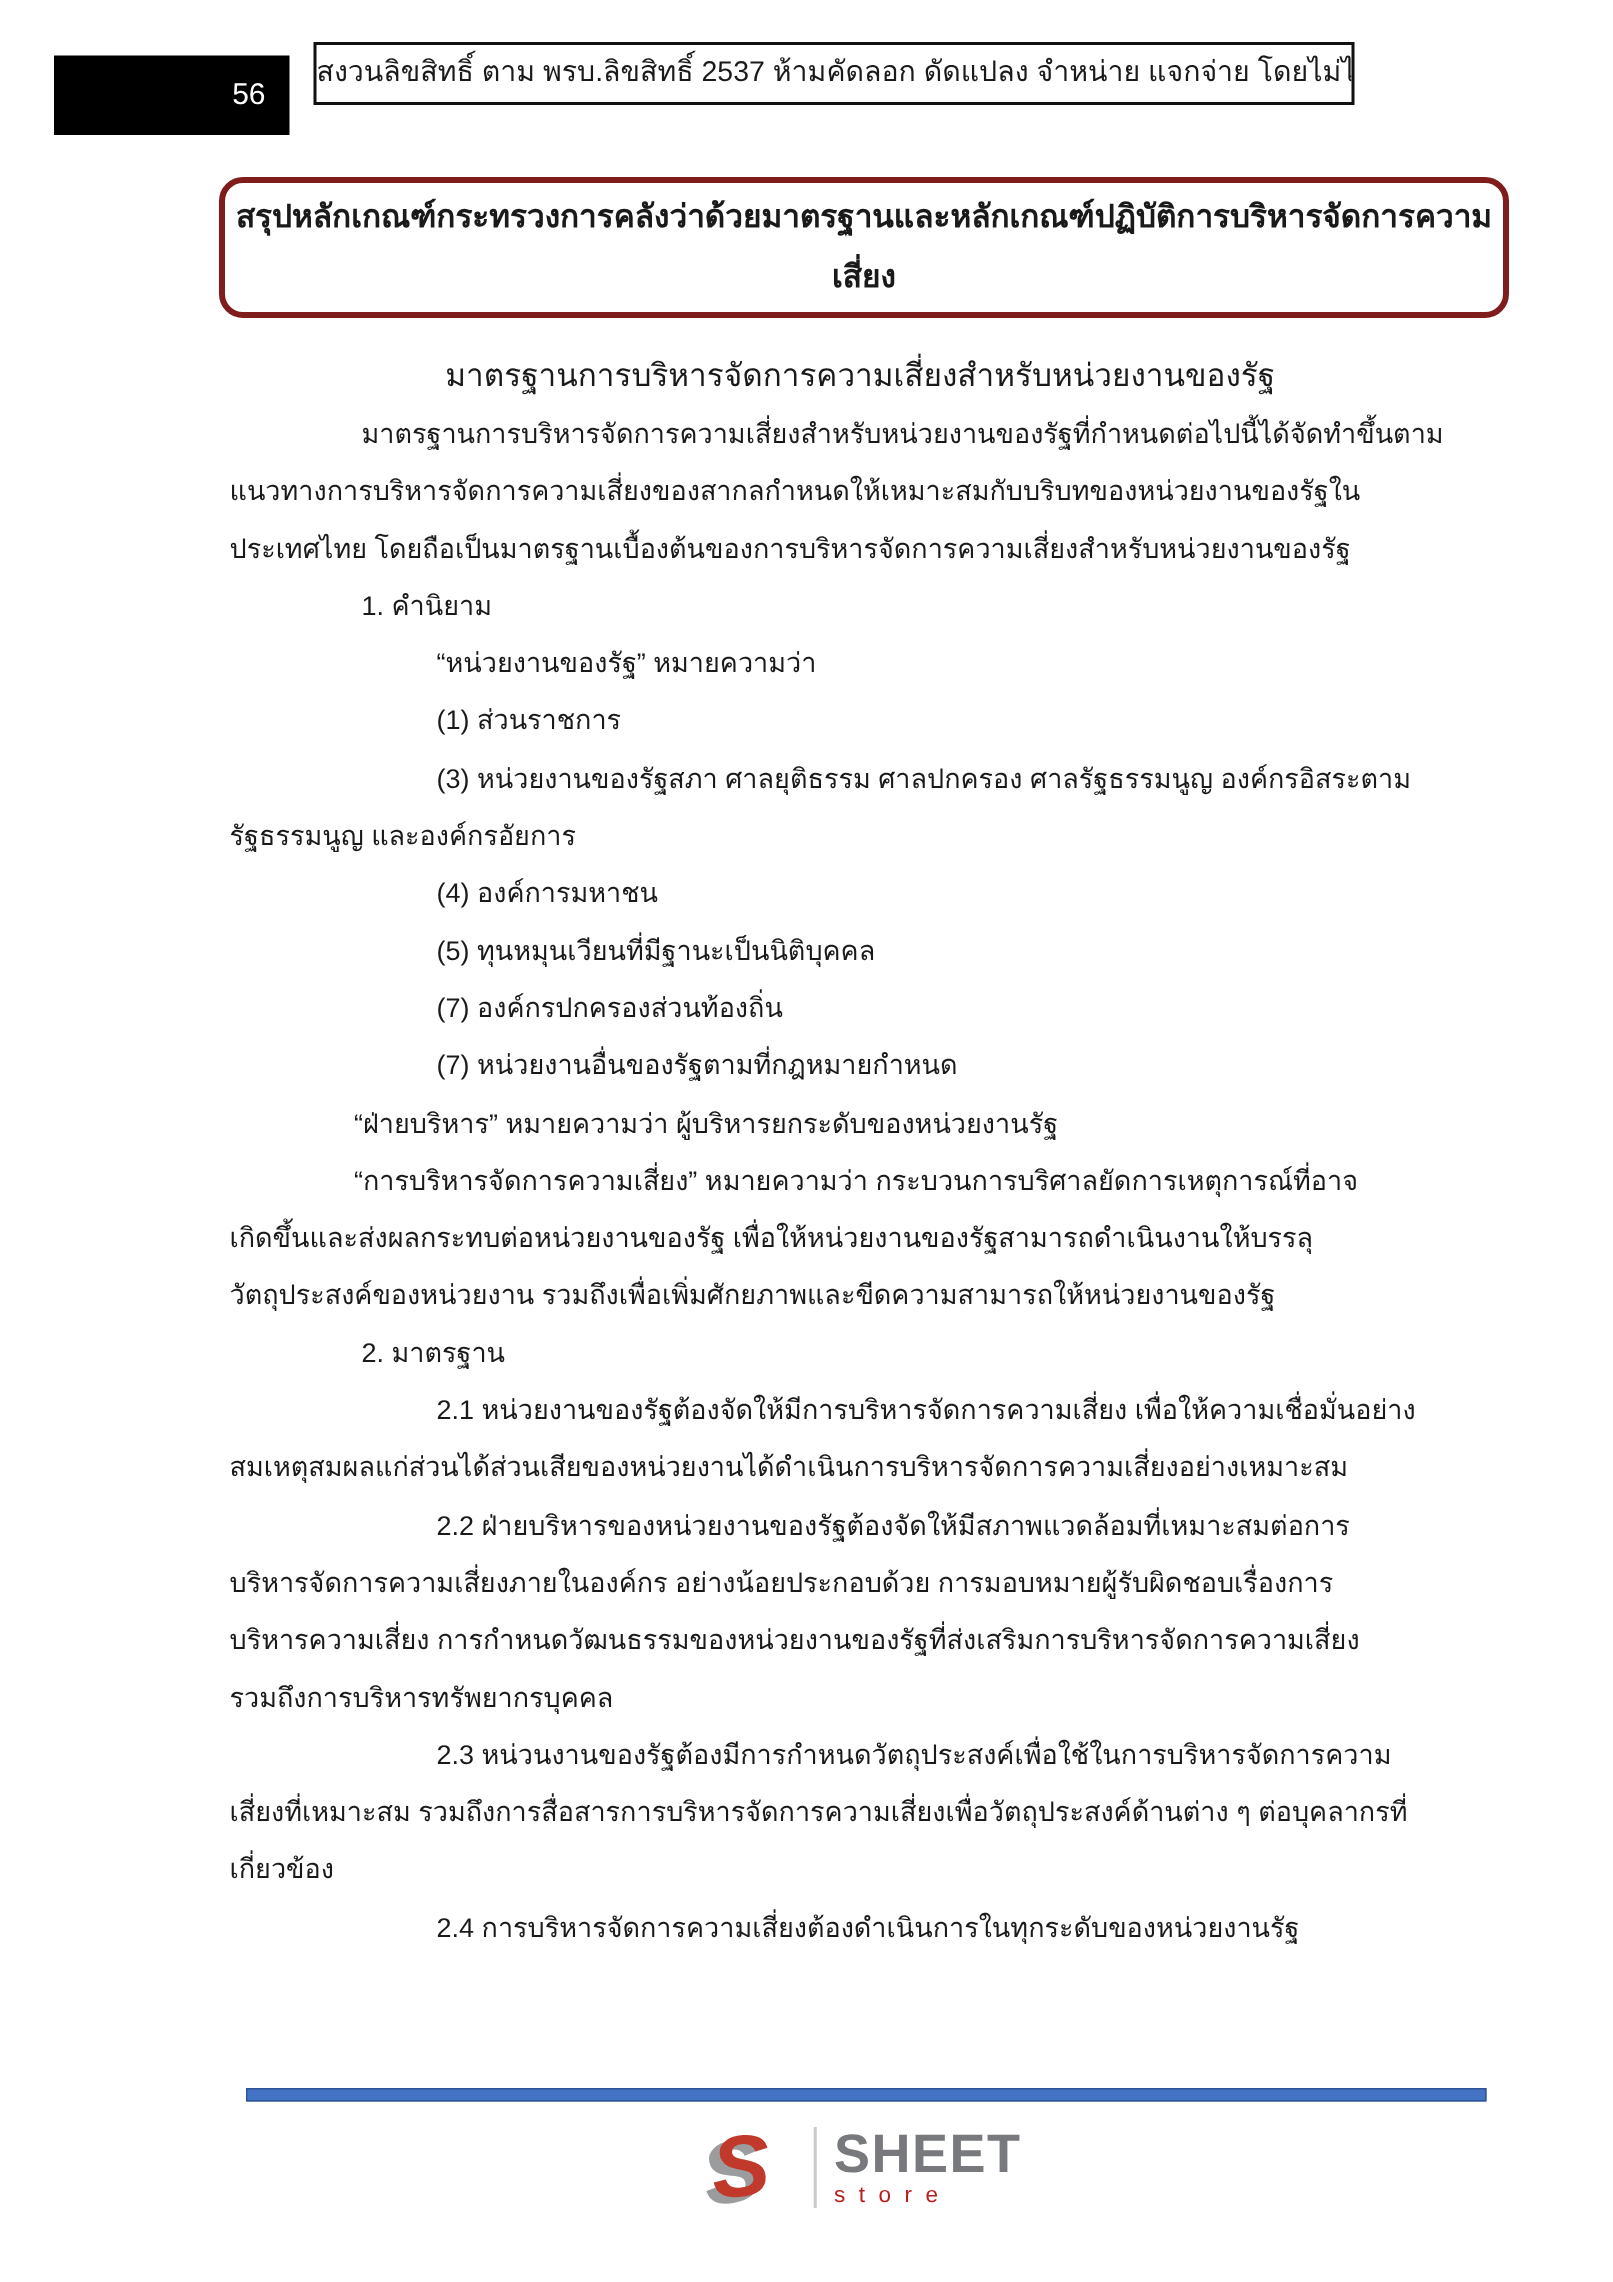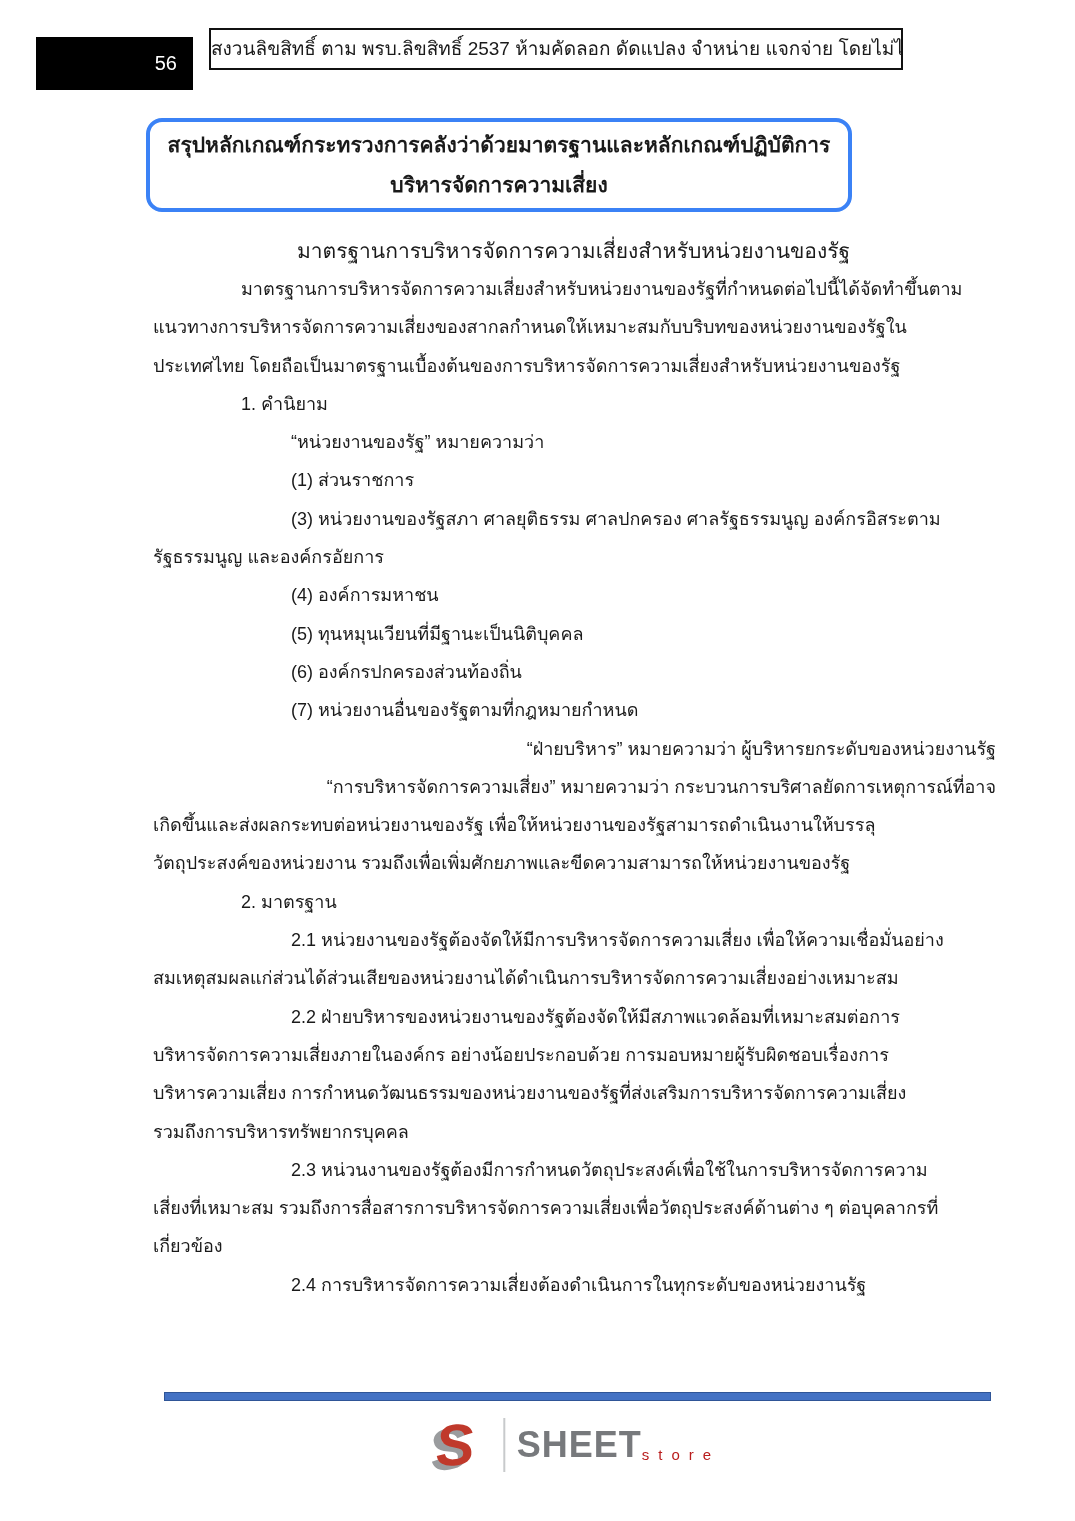--- a/index.html
+++ b/index.html
@@ -35,22 +35,22 @@
     text-align: center;
     font-size: 19px;
     line-height: 38px;
     white-space: nowrap;
     overflow: hidden;
   }
   
   .title-box {
     position: absolute;
     left: 110px; top: 118px;
-    width: 706px; height: 94px;
-    border: 4px solid #3b82f6;
+    width: 860px; height: 94px;
+    border: 4px solid #7f1d1d;
     border-radius: 16px;
     box-sizing: border-box;
     display: flex;
     flex-direction: column;
     justify-content: center;
     align-items: center;
     text-align: center;
     font-weight: bold;
     font-size: 21px;
     line-height: 40px;
@@ -73,21 +73,21 @@
   }
   .doc-line {
     font-size: 18px;
     height: 38.3px;
     line-height: 38.3px;
     white-space: nowrap;
   }
   .ind-0 { padding-left: 0; }
   .ind-p { padding-left: 88px; }
   .ind-d { padding-left: 138px; }
-  .ind-q { padding-left: 83px; text-align: right; }
+  .ind-q { padding-left: 83px; }
   
   .footer-rule {
     position: absolute;
     left: 128px; top: 1392px;
     width: 825px; height: 7px;
     background: #4472c4;
     border: 1px solid #2f5597;
     box-sizing: content-box;
   }
   .logo {
@@ -115,21 +115,21 @@
     transform: translate(-6px, 4px) rotate(-10deg);
   }
   .s-main {
     color: #c0392b;
     transform: rotate(-4deg);
   }
   .logo-divider {
     width: 2px; height: 54px;
     background: #c8cacc;
   }
-  .logo-text { display: flex; flex-direction: row; align-items: flex-end; }
+  .logo-text { display: flex; flex-direction: column; }
   .logo-brand {
     font-size: 36px;
     font-weight: bold;
     color: #77797c;
     letter-spacing: 1px;
     line-height: 38px;
   }
   .logo-sub {
     font-size: 15px;
     color: #b91c1c;
@@ -160,21 +160,21 @@
       <div class="doc-line ind-p">มาตรฐานการบริหารจัดการความเสี่ยงสำหรับหน่วยงานของรัฐที่กำหนดต่อไปนี้ได้จัดทำขึ้นตาม</div>
       <div class="doc-line ind-0">แนวทางการบริหารจัดการความเสี่ยงของสากลกำหนดให้เหมาะสมกับบริบทของหน่วยงานของรัฐใน</div>
       <div class="doc-line ind-0">ประเทศไทย โดยถือเป็นมาตรฐานเบื้องต้นของการบริหารจัดการความเสี่ยงสำหรับหน่วยงานของรัฐ</div>
       <div class="doc-line ind-p">1. คำนิยาม</div>
       <div class="doc-line ind-d">“หน่วยงานของรัฐ” หมายความว่า</div>
       <div class="doc-line ind-d">(1) ส่วนราชการ</div>
       <div class="doc-line ind-d">(3) หน่วยงานของรัฐสภา ศาลยุติธรรม ศาลปกครอง ศาลรัฐธรรมนูญ องค์กรอิสระตาม</div>
       <div class="doc-line ind-0">รัฐธรรมนูญ และองค์กรอัยการ</div>
       <div class="doc-line ind-d">(4) องค์การมหาชน</div>
       <div class="doc-line ind-d">(5) ทุนหมุนเวียนที่มีฐานะเป็นนิติบุคคล</div>
-      <div class="doc-line ind-d">(6) องค์กรปกครองส่วนท้องถิ่น</div>
+      <div class="doc-line ind-d">(7) องค์กรปกครองส่วนท้องถิ่น</div>
       <div class="doc-line ind-d">(7) หน่วยงานอื่นของรัฐตามที่กฎหมายกำหนด</div>
       <div class="doc-line ind-q">“ฝ่ายบริหาร” หมายความว่า ผู้บริหารยกระดับของหน่วยงานรัฐ</div>
       <div class="doc-line ind-q">“การบริหารจัดการความเสี่ยง” หมายความว่า กระบวนการบริศาลยัดการเหตุการณ์ที่อาจ</div>
       <div class="doc-line ind-0">เกิดขึ้นและส่งผลกระทบต่อหน่วยงานของรัฐ เพื่อให้หน่วยงานของรัฐสามารถดำเนินงานให้บรรลุ</div>
       <div class="doc-line ind-0">วัตถุประสงค์ของหน่วยงาน รวมถึงเพื่อเพิ่มศักยภาพและขีดความสามารถให้หน่วยงานของรัฐ</div>
       <div class="doc-line ind-p">2. มาตรฐาน</div>
       <div class="doc-line ind-d">2.1 หน่วยงานของรัฐต้องจัดให้มีการบริหารจัดการความเสี่ยง เพื่อให้ความเชื่อมั่นอย่าง</div>
       <div class="doc-line ind-0">สมเหตุสมผลแก่ส่วนได้ส่วนเสียของหน่วยงานได้ดำเนินการบริหารจัดการความเสี่ยงอย่างเหมาะสม</div>
       <div class="doc-line ind-d">2.2 ฝ่ายบริหารของหน่วยงานของรัฐต้องจัดให้มีสภาพแวดล้อมที่เหมาะสมต่อการ</div>
       <div class="doc-line ind-0">บริหารจัดการความเสี่ยงภายในองค์กร อย่างน้อยประกอบด้วย การมอบหมายผู้รับผิดชอบเรื่องการ</div>

